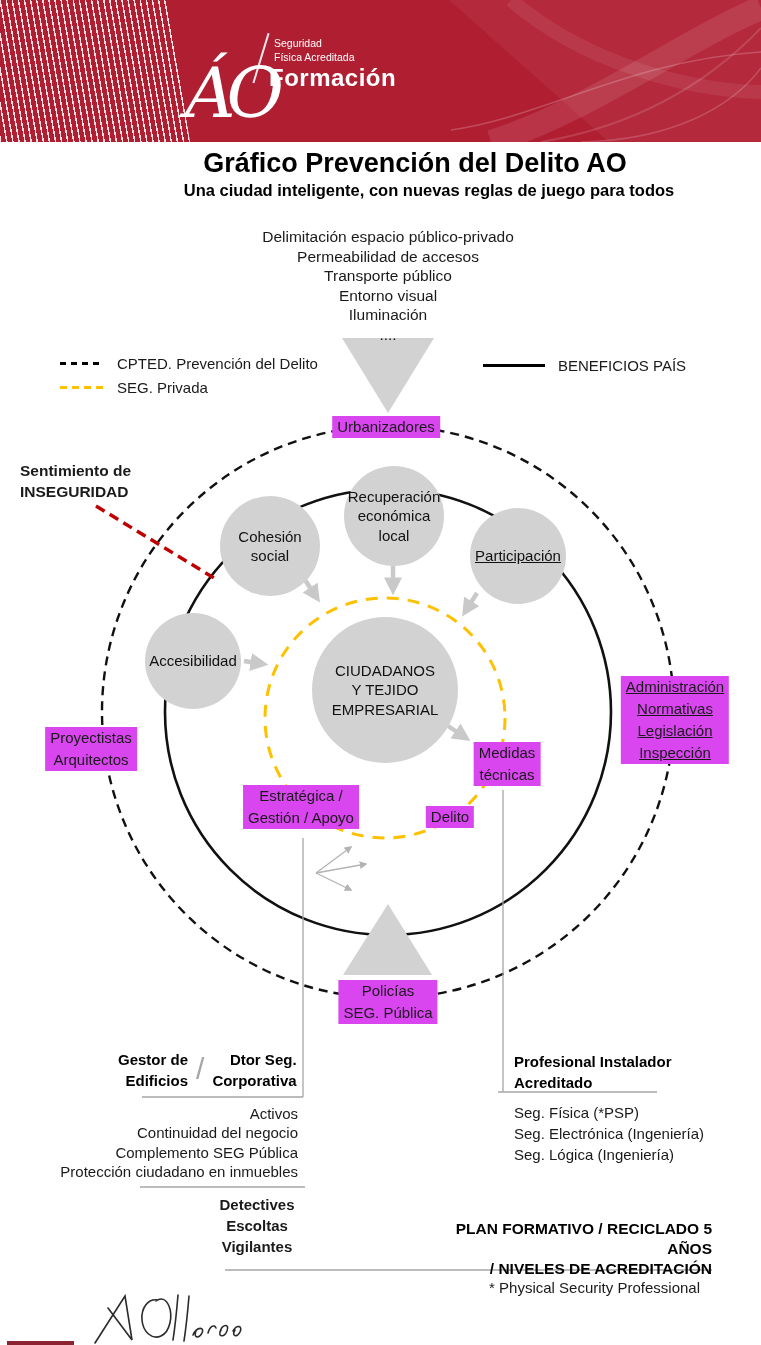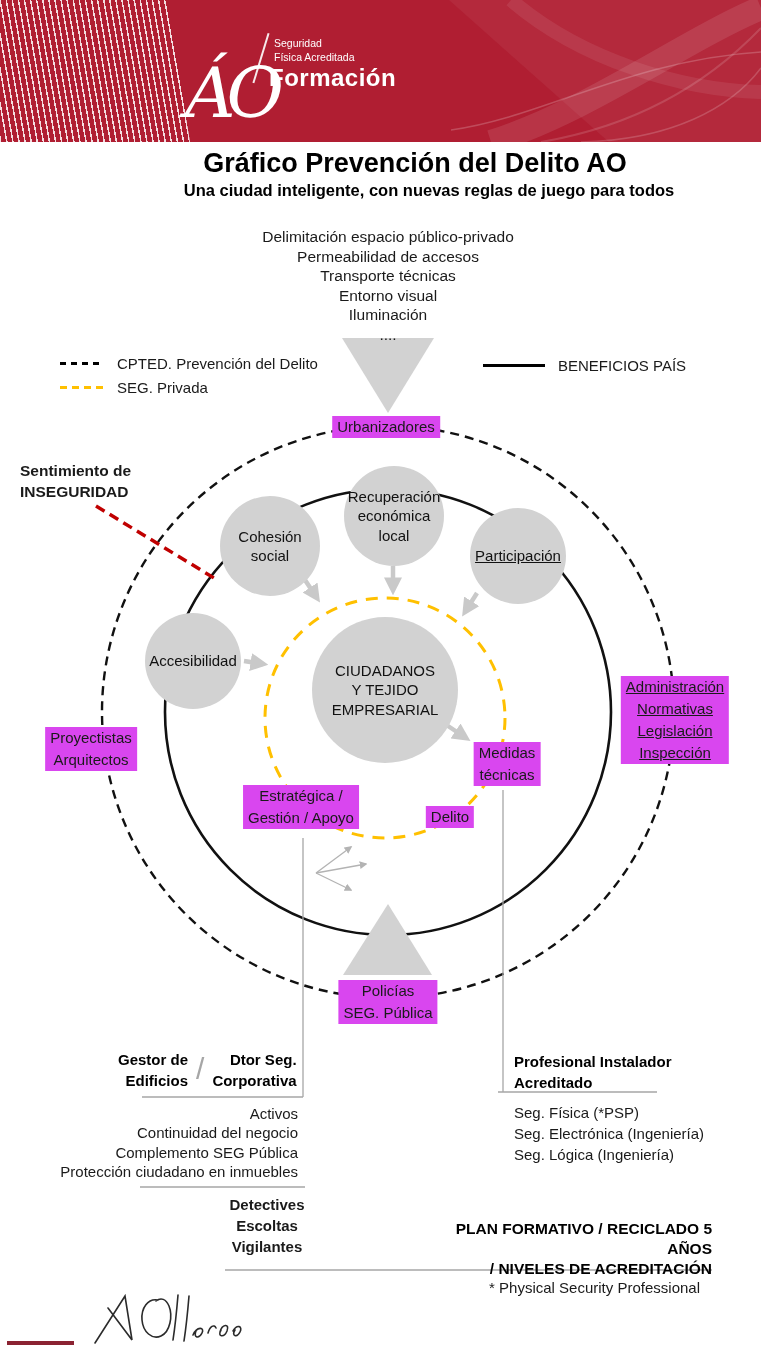--- a/index.html
+++ b/index.html
@@ -38,21 +38,21 @@
   .nobg{background:transparent;}
   .insecurity{top:460px;left:20px;font-size:15.5px;font-weight:700;line-height:21px;white-space:pre-line;text-align:left;z-index:3;}
   
   .node{position:absolute;border-radius:50%;background:#d2d2d2;display:flex;align-items:center;justify-content:center;
     text-align:center;font-size:15px;line-height:1.3;white-space:pre-line;z-index:2;color:#111;}
   
   .bheader{top:1049px;left:118px;display:flex;align-items:flex-start;gap:8px;z-index:3;}
   .bcol{font-size:15px;font-weight:700;line-height:21px;text-align:right;white-space:pre-line;color:#000;}
   .bslash{font-size:30px;font-weight:300;color:#a6a6a6;line-height:40px;}
   .bitems{top:1104px;left:40px;width:258px;text-align:right;font-size:15px;line-height:19.3px;z-index:3;}
-  .guards{top:1194px;left:257px;text-align:center;font-size:15px;font-weight:700;line-height:21px;z-index:3;margin-left:10px;}
+  .guards{top:1194px;left:257px;text-align:center;font-size:15px;font-weight:700;line-height:21px;z-index:3;}
   .iheader{top:1051px;left:514px;font-size:15px;font-weight:700;line-height:21px;white-space:pre-line;color:#000;z-index:3;}
   .iitems{top:1102px;left:514px;text-align:left;font-size:15px;line-height:21px;z-index:3;}
   .plan{top:1219px;left:411px;width:301px;text-align:right;font-size:15.5px;font-weight:700;line-height:20px;white-space:pre-line;color:#000;z-index:3;}
   .footnote{top:1279px;left:400px;width:300px;text-align:right;font-size:15px;z-index:3;}
   .overlay{position:absolute;left:0;top:0;z-index:1;}
 </style>
 </head>
 <body>
 
 <svg class="overlay" width="761" height="1345" viewBox="0 0 761 1345">
@@ -127,21 +127,21 @@
 Física Acreditada</div>
   <div class="brand">Formación</div>
 </div>
 
 <div class="abs cx title">Gráfico Prevención del Delito AO</div>
 <div class="abs cx subtitle">Una ciudad inteligente, con nuevas reglas de juego para todos</div>
 
 <div class="abs cx toplist">
     <div>Delimitación espacio público-privado</div>
     <div>Permeabilidad de accesos</div>
-    <div>Transporte técnicas</div>
+    <div>Transporte público</div>
     <div>Entorno visual</div>
     <div>Iluminación</div>
     <div>....</div>
   </div>
 
 <div class="abs legend-row" style="left:60px;top:355px;">
   <span class="dash-black"></span>
   <span class="legend-label">CPTED. Prevención del Delito</span>
 </div>
 <div class="abs legend-row" style="left:60px;top:379px;">

